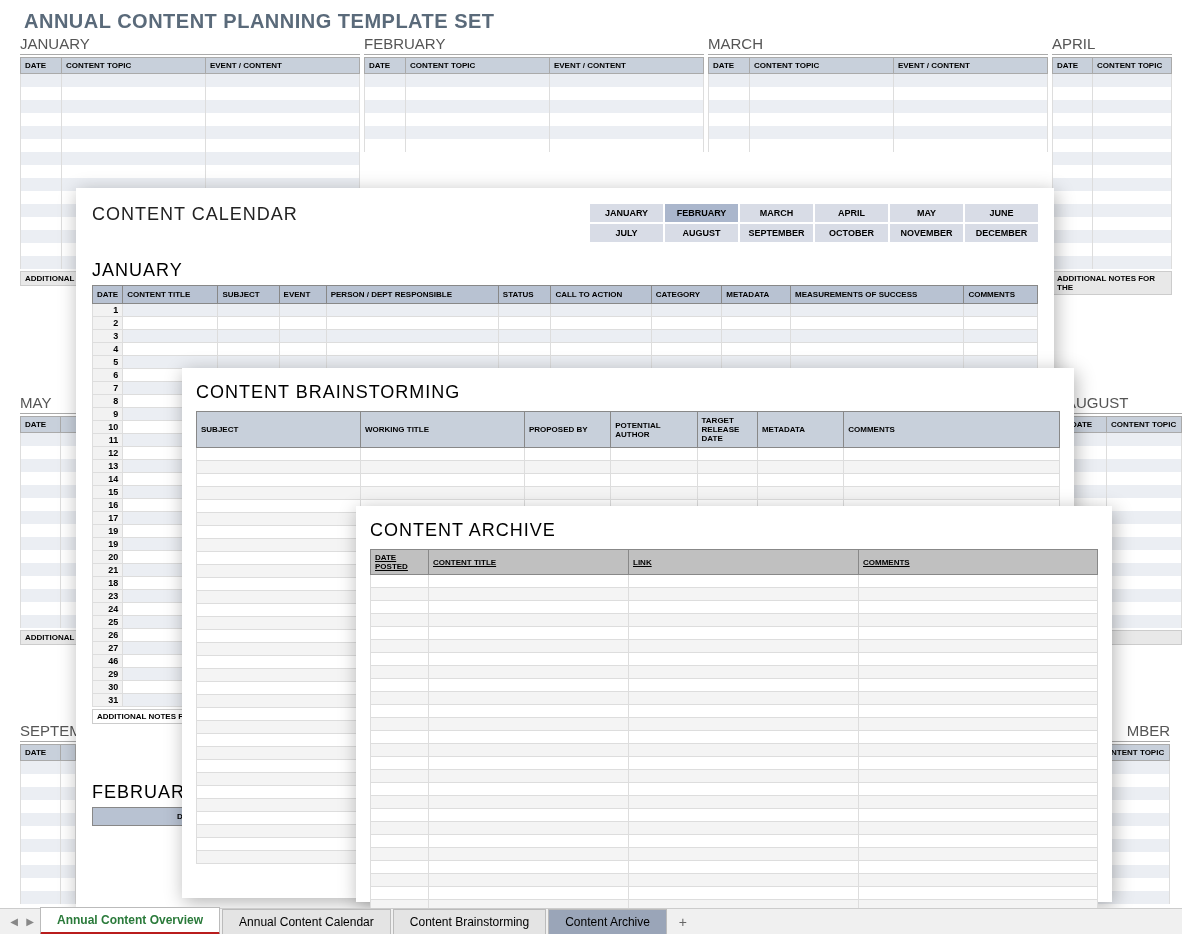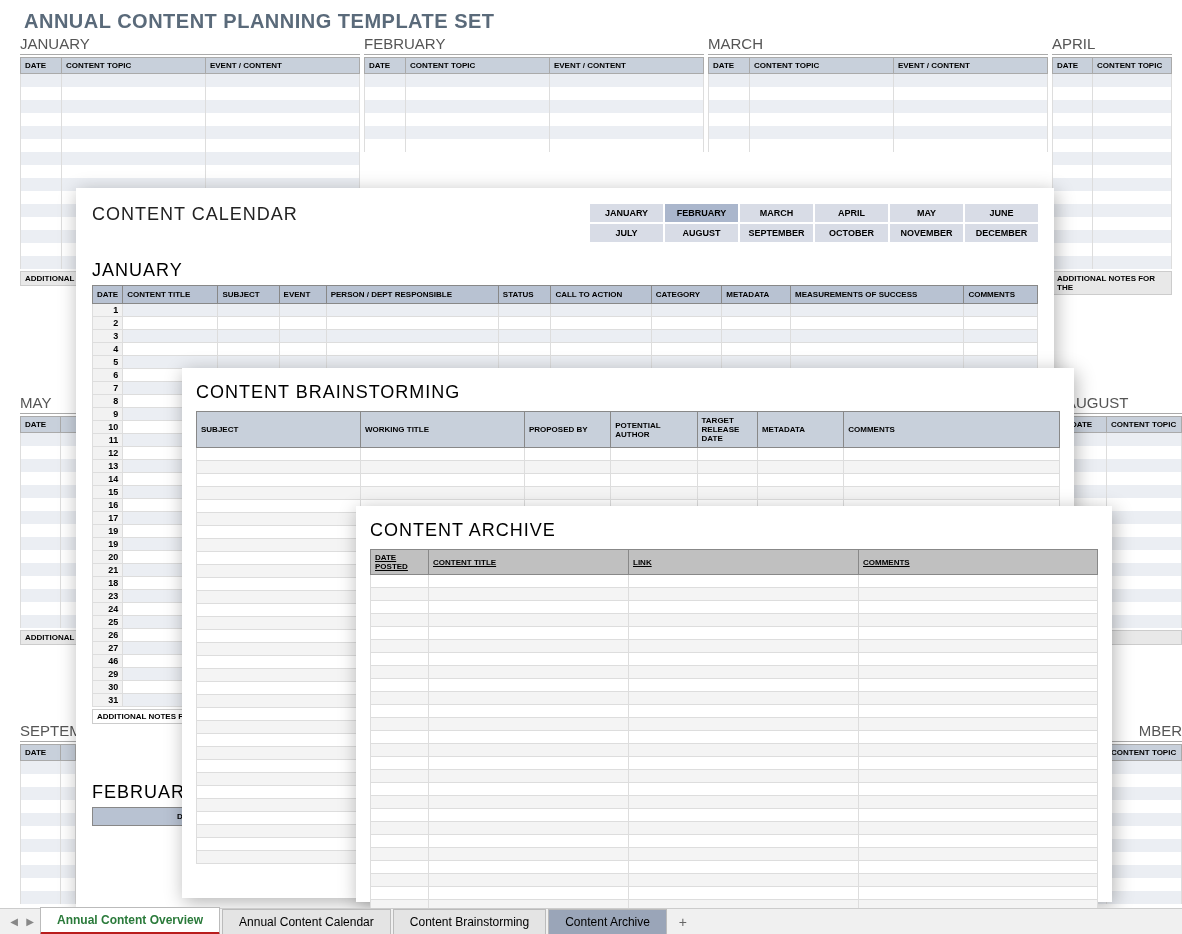--- a/index.html
+++ b/index.html
@@ -516,21 +516,21 @@
             <td></td>
             <td></td>
           </tr>
           <tr>
             <td></td>
             <td></td>
           </tr>
     </tbody>
       </table>
   </div>
-  <div style="position:absolute; top:720px; right:0; width:116px;">
+  <div style="position:absolute; top:720px; right:12px; width:116px;">
     <div class="month-label" style="text-align:right">MBER</div>
     <table class="mtable">
       <tbody>
           <tr>
             <th class="col-date">DATE</th>
             <th>CONTENT TOPIC</th>
           </tr>
       <tr>
             <td></td>
             <td></td>

